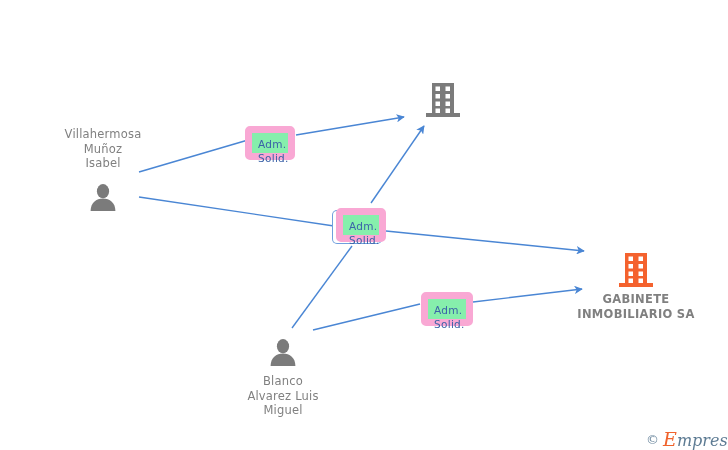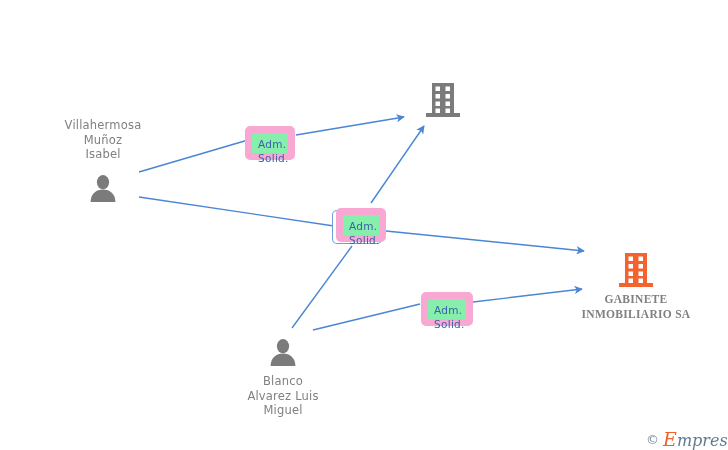--- a/index.html
+++ b/index.html
@@ -131,21 +131,21 @@
         <rect x="9.5" y="12" width="4.5" height="4.5" fill="#ffffff"></rect>
         <rect x="19.5" y="12" width="4.5" height="4.5" fill="#ffffff"></rect>
         <rect x="9.5" y="19.5" width="4.5" height="4.5" fill="#ffffff"></rect>
         <rect x="19.5" y="19.5" width="4.5" height="4.5" fill="#ffffff"></rect>
         <rect x="9.5" y="26.5" width="4.5" height="4.5" fill="#ffffff"></rect>
         <rect x="19.5" y="26.5" width="4.5" height="4.5" fill="#ffffff"></rect>
       </svg>
     </div>
   </div>
 
-  <div class="node" style="left:18px; top:118px; width:170px; height:90px;">
+  <div class="node" style="left:18px; top:127px; width:170px; height:90px;">
     <div class="node-label person" style="left:0; top:0;">Villahermosa
 Muñoz
 Isabel</div>
     <div class="icon-holder" style="left:71px; top:56px;">
       <svg width="28" height="28" viewBox="0 0 28 28" aria-hidden="true">
         <ellipse cx="14" cy="8.2" rx="6.1" ry="7.1" fill="#7b7b7b"></ellipse>
         <path d="M 1.6 28 C 1.6 19.6 7.2 15.4 14 15.4 C 20.8 15.4 26.4 19.6 26.4 28 Z" fill="#7b7b7b"></path>
       </svg>
     </div>
   </div>
@@ -158,21 +158,21 @@
         <rect x="9.5" y="4.5" width="4.5" height="4.5" fill="#ffffff"></rect>
         <rect x="19.5" y="4.5" width="4.5" height="4.5" fill="#ffffff"></rect>
         <rect x="9.5" y="12" width="4.5" height="4.5" fill="#ffffff"></rect>
         <rect x="19.5" y="12" width="4.5" height="4.5" fill="#ffffff"></rect>
         <rect x="9.5" y="19.5" width="4.5" height="4.5" fill="#ffffff"></rect>
         <rect x="19.5" y="19.5" width="4.5" height="4.5" fill="#ffffff"></rect>
         <rect x="9.5" y="26.5" width="4.5" height="4.5" fill="#ffffff"></rect>
         <rect x="19.5" y="26.5" width="4.5" height="4.5" fill="#ffffff"></rect>
       </svg>
     </div>
-    <div class="node-label company" style="left:0; top:40px;font-family:Liberation Serif, serif;">GABINETE
+    <div class="node-label company" style="left:0; top:40px;">GABINETE
 INMOBILIARIO SA</div>
   </div>
 
   <div class="node" style="left:198px; top:338px; width:170px; height:90px;">
     <div class="icon-holder" style="left:71px; top:0px;">
       <svg width="28" height="28" viewBox="0 0 28 28" aria-hidden="true">
         <ellipse cx="14" cy="8.2" rx="6.1" ry="7.1" fill="#7b7b7b"></ellipse>
         <path d="M 1.6 28 C 1.6 19.6 7.2 15.4 14 15.4 C 20.8 15.4 26.4 19.6 26.4 28 Z" fill="#7b7b7b"></path>
       </svg>
     </div>

